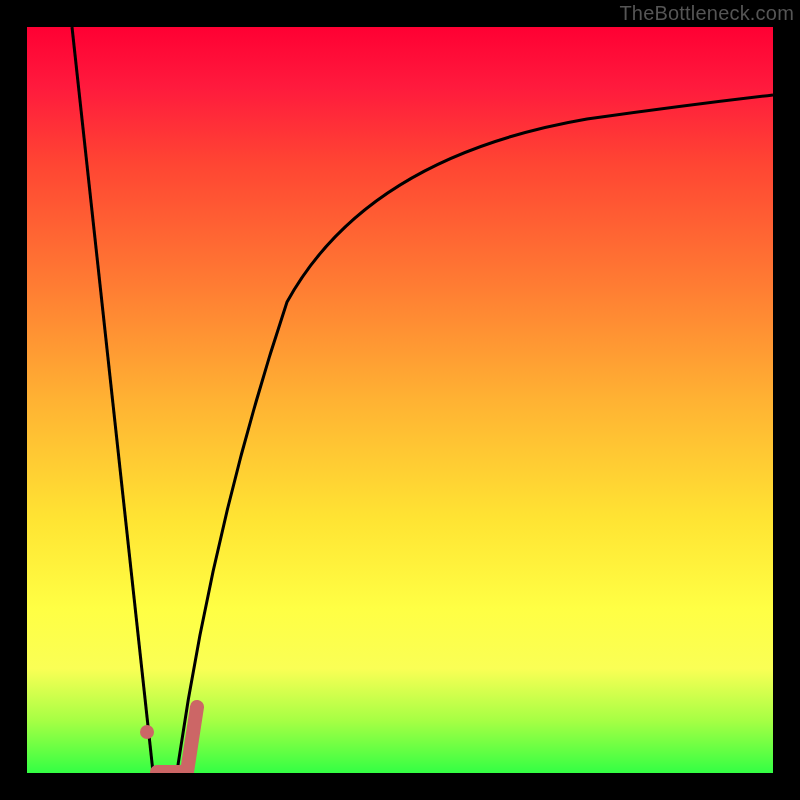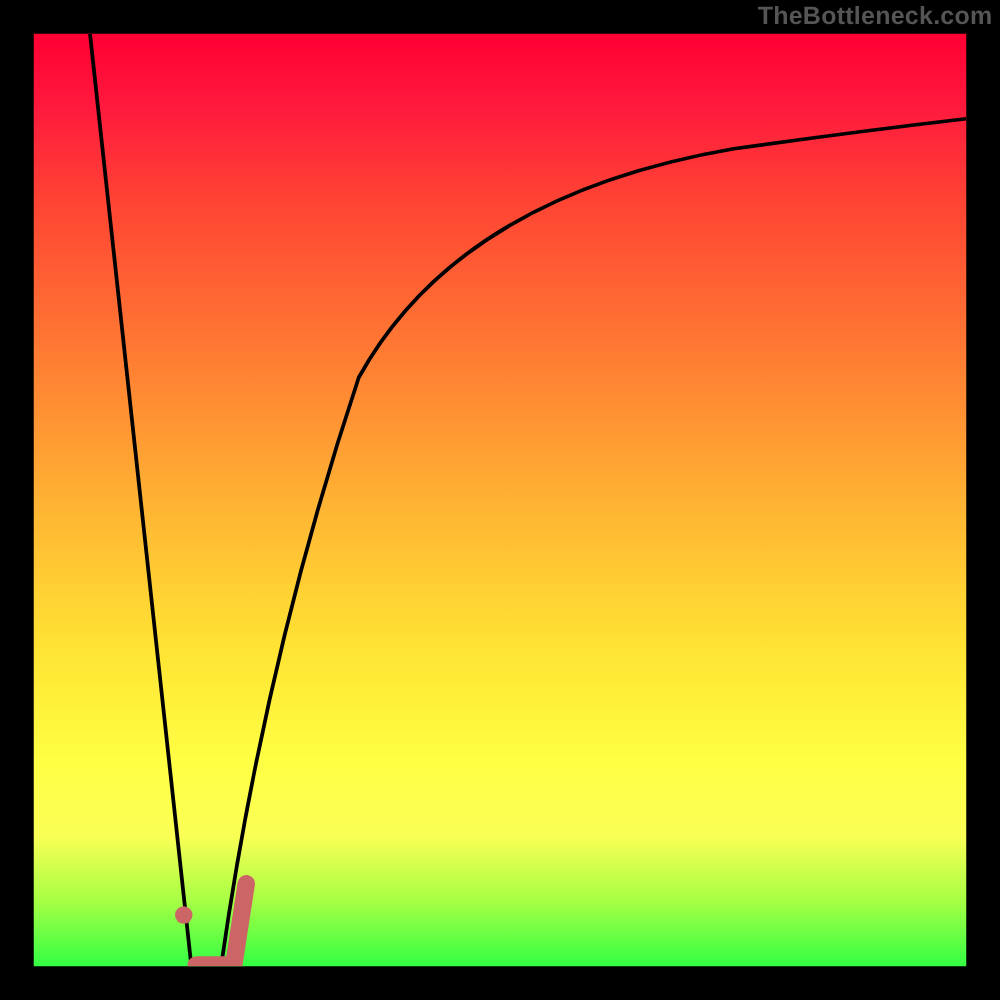--- a/index.html
+++ b/index.html
@@ -44,21 +44,21 @@
     top: 0;
     width: 746px;
     height: 746px;
   }
   .watermark {
     position: absolute;
     top: 2px;
     right: 6px;
     color: #555;
     font-size: 20px;
-    font-weight: 700;
+    font-weight: 400;
     letter-spacing: 0.2px;
     user-select: none;
   }
 </style>
 </head>
 <body>
 
 <div class="frame">
 
   <div class="plot">

